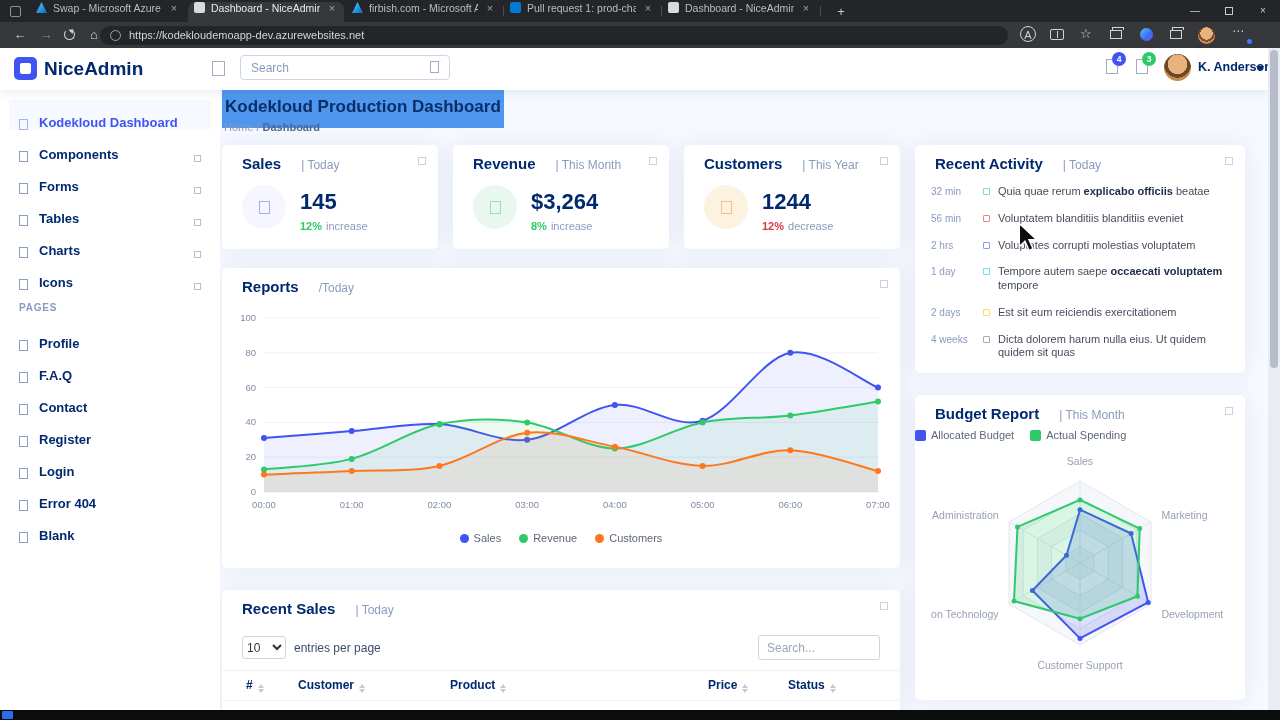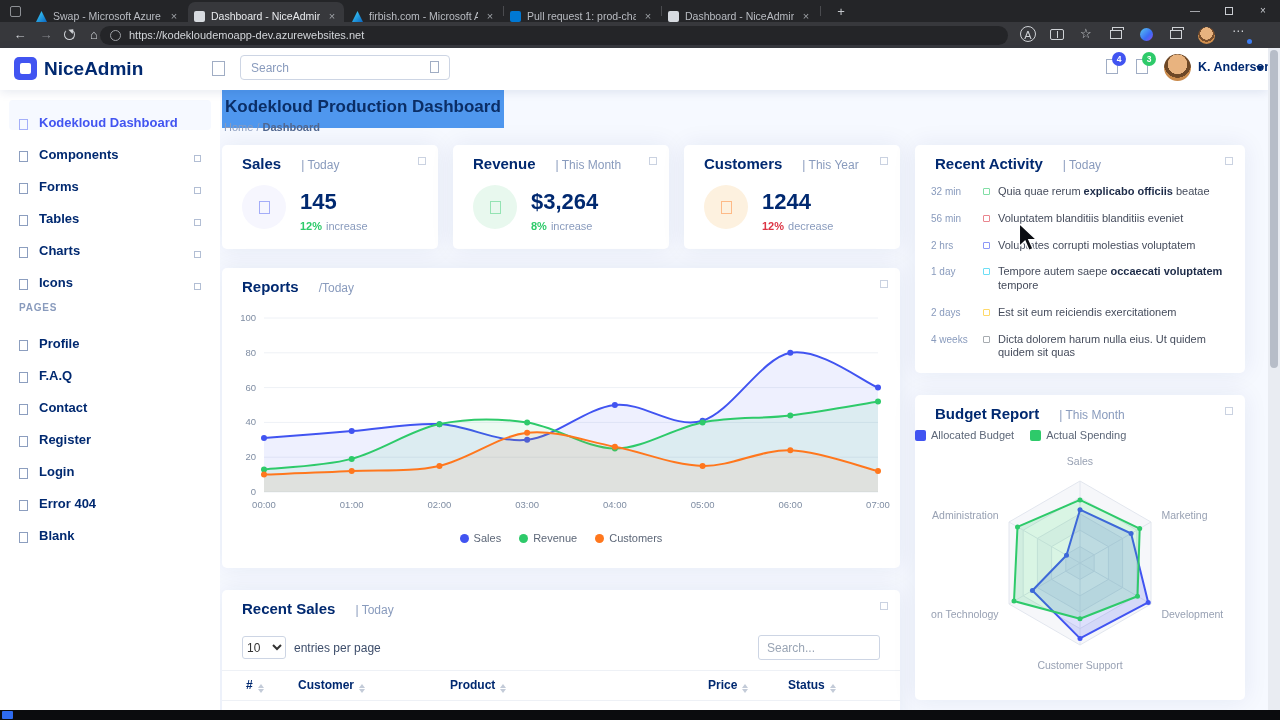--- a/index.html
+++ b/index.html
@@ -3,21 +3,21 @@
 <meta charset="utf-8">
 <style>
 *{margin:0;padding:0;box-sizing:border-box}
 html,body{width:1280px;height:720px;overflow:hidden}
 body{font-family:"Liberation Sans","DejaVu Sans",sans-serif;background:#fff;position:relative}
 #screen{position:absolute;left:0;top:0;width:1280px;height:720px;overflow:hidden;background:#f6f9ff}
 
 
 #titlebar{position:absolute;left:0;top:0;width:1280px;height:22px;background:#242528}
 .tabactions{position:absolute;left:10px;top:6px;width:11px;height:11px;border:1px solid #8d9095;border-radius:2px}
-.tab{position:absolute;top:2px;height:20px;width:156px;display:flex;align-items:flex-end;padding:0 6px;gap:6px;color:#b9bcc2;font-size:10.5px;border-radius:7px 7px 0 0}
+.tab{position:absolute;top:2px;height:20px;width:156px;display:flex;align-items:flex-start;padding:0 6px;gap:6px;color:#b9bcc2;font-size:10.5px;border-radius:7px 7px 0 0}
 .tab.active{background:#37383c;color:#e8eaed}
 .tab .ttl{flex:1;white-space:nowrap;overflow:hidden}
 .tab .tclose{font-size:11px;color:#9ea1a6;width:12px;text-align:center;flex:0 0 auto}
 .fav{width:11px;height:11px;border-radius:2px;flex:0 0 auto}
 .fav-azure{background:linear-gradient(135deg,#35c1f1 20%,#0a66c2);clip-path:polygon(50% 0,100% 100%,0 100%);border-radius:0}
 .fav-niceadmin{background:#d7dbe0}
 .fav-devops{background:#0078d4}
 .tab-sep{position:absolute;top:6px;width:1px;height:10px;background:#4a4b4f}
 .newtab{position:absolute;left:832px;top:3px;width:18px;height:18px;color:#c4c7cc;font-size:13px;text-align:center;line-height:18px}
 .win-controls{position:absolute;right:0;top:0;height:22px;display:flex}

